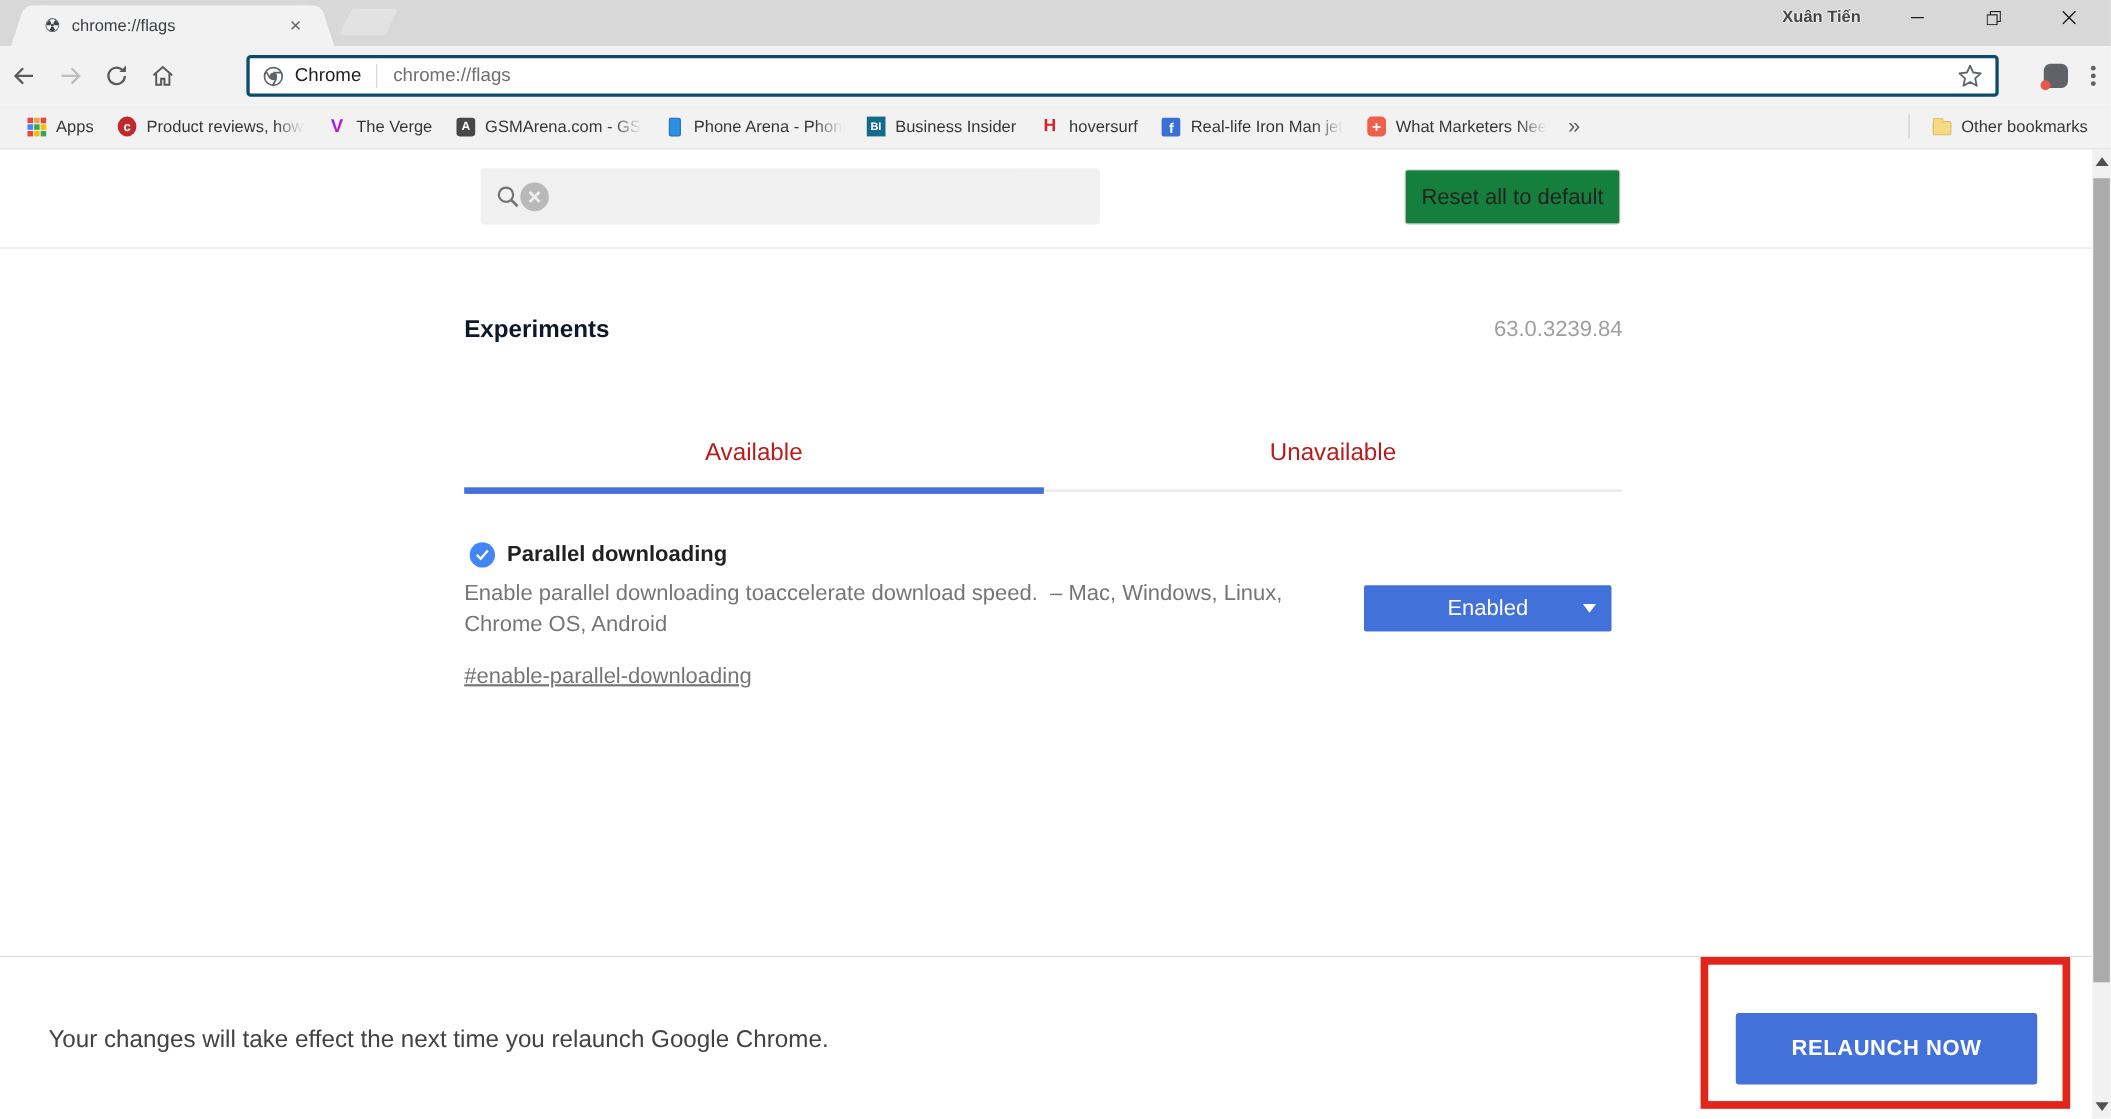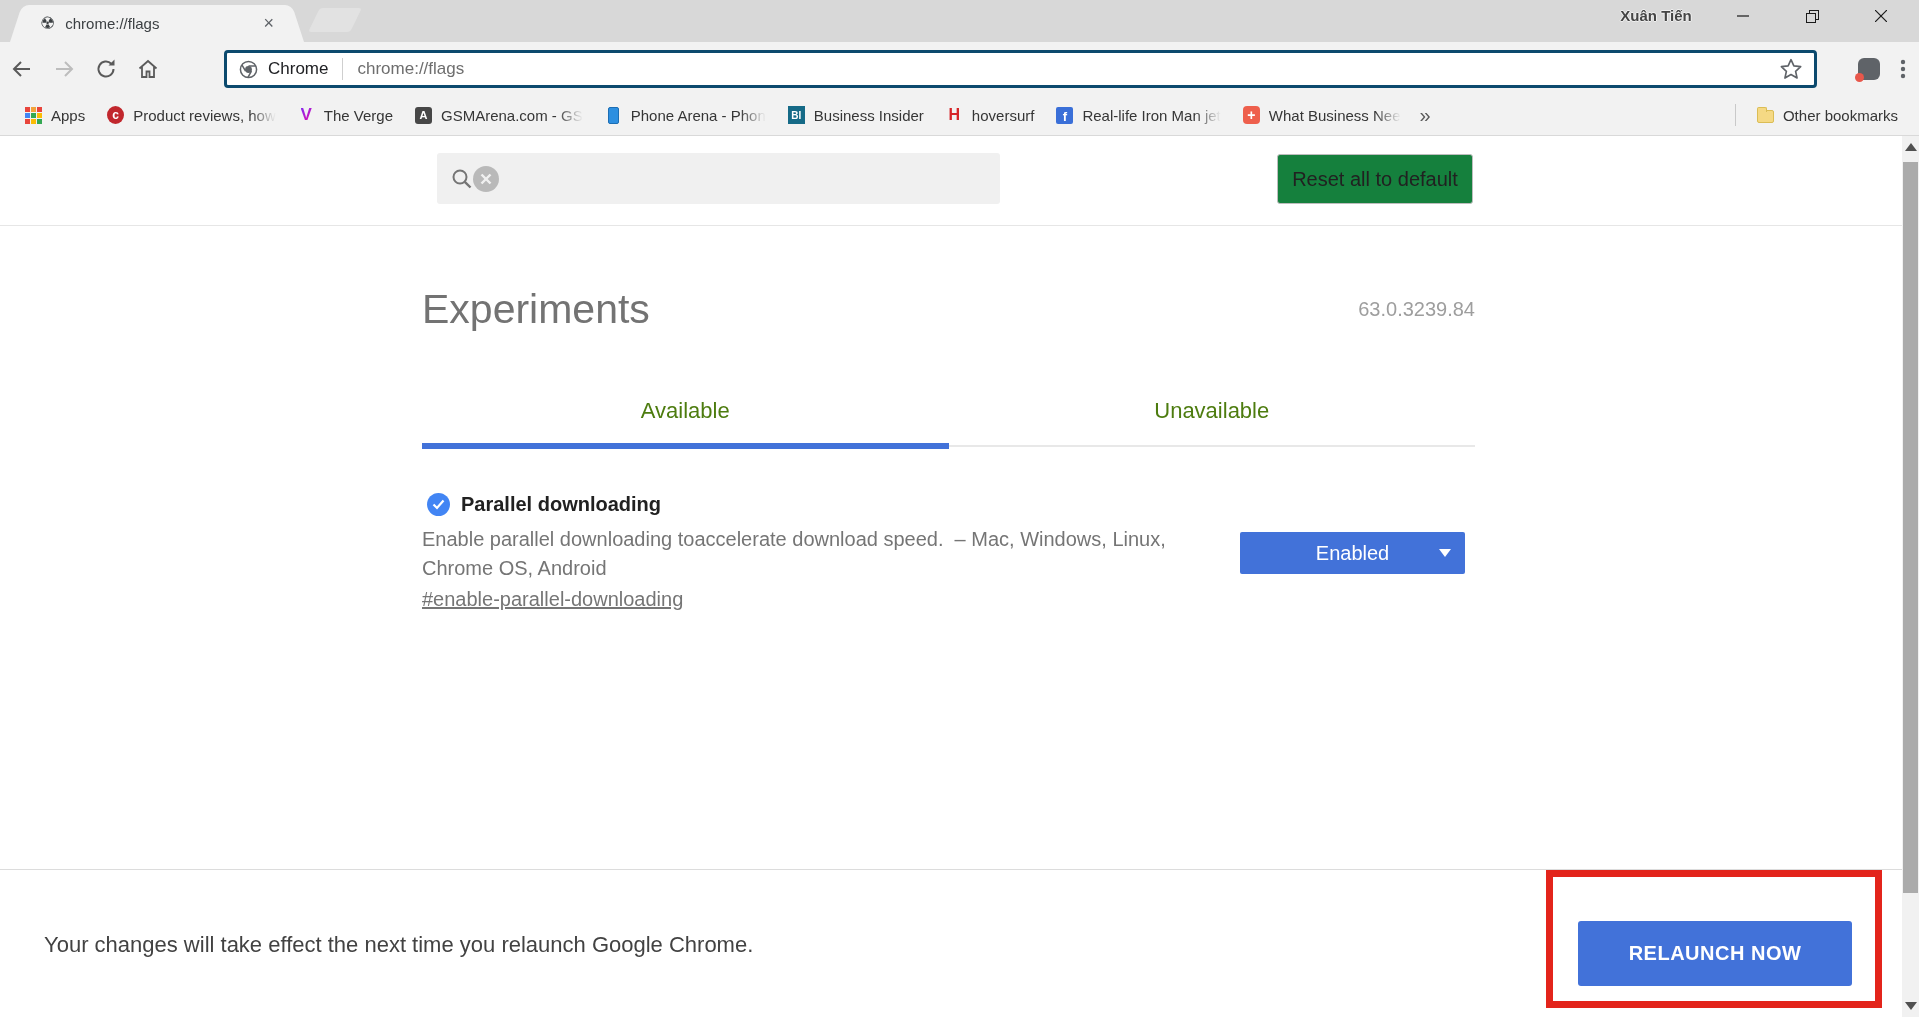--- a/index.html
+++ b/index.html
@@ -92,36 +92,36 @@
          color:#212121; margin-left:16px; font-family:"Liberation Sans", sans-serif; }
   .clear-btn { width:26px; height:26px; border-radius:50%; background:#b9b9b9; border:none; display:flex;
          align-items:center; justify-content:center; color:#fff; font-size:16px; font-weight:bold; line-height:1; }
   .reset-btn { position:absolute; left:1277px; top:18px; width:196px; height:50px; background:#15803d;
          border:1px solid #bdbdbd; border-radius:3px; font-size:20px; color:#212121;
          font-family:"Liberation Sans", sans-serif; }
   .top-divider { position:absolute; left:0; top:89px; width:1919px; height:1px; background:#e6e6e6; }
 
   .heading-row { position:absolute; left:422px; top:150px; width:1053px; display:flex;
          align-items:center; justify-content:space-between; }
-  .page-heading { font-size:41px; font-weight:400; color:#737373; }
+  .page-heading { font-size:22px; font-weight:700; color:#0f172a; }
   .page-version { font-size:20px; color:#9e9e9e; }
 
   .flag-tabs { position:absolute; left:422px; top:252px; width:1053px; height:61px; }
   .flag-tabs::after { content:""; position:absolute; left:0; bottom:2px; width:100%; height:2px; background:#e8e8e8; }
-  .tab-cell { position:absolute; top:10px; width:50%; text-align:center; font-size:22px; color:#4d7c0f; }
+  .tab-cell { position:absolute; top:10px; width:50%; text-align:center; font-size:22px; color:#b91c1c; }
   .tab-cell.left { left:0; } .tab-cell.right { left:50%; }
   .tab-underline { position:absolute; left:0; bottom:0; width:50%; height:6px; background:#4272d9; z-index:1; }
 
   .flag-title-row { position:absolute; left:427px; top:357px; display:flex; align-items:center; gap:11px; }
   .check-circle { width:23px; height:23px; border-radius:50%; background:#4285f4; display:flex;
          align-items:center; justify-content:center; }
   .flag-name { font-size:20px; font-weight:bold; color:#212121; }
   .flag-desc { position:absolute; left:422px; top:389px; width:800px; font-size:20px; line-height:29px;
          color:#757575; white-space:pre-wrap; }
-  .flag-link { position:absolute; left:422px; top:452px; font-size:20px; color:#757575; text-decoration:underline; }
+  .flag-link { position:absolute; left:422px; top:468px; font-size:20px; color:#757575; text-decoration:underline; }
 
   .flag-select { position:absolute; left:1240px; top:396px; width:225px; height:42px; background:#4272d9;
          border:none; border-radius:2px; color:#fff; display:flex; align-items:center; justify-content:center; }
   .flag-select .val { font-size:20px; }
   .flag-select .arrow { position:absolute; right:14px; top:17px; width:0; height:0;
          border-left:6px solid transparent; border-right:6px solid transparent; border-top:8px solid #fff; }
 
   .footer-sep { position:absolute; left:0; top:733px; width:1919px; height:1px; background:#dcdcdc; }
   .footer-msg { position:absolute; left:44px; top:796px; font-size:22px; color:#424242; }
   .relaunch-btn { position:absolute; left:1578px; top:785px; width:274px; height:65px; background:#4272d9;
@@ -276,21 +276,21 @@
     <div class="bm">
       <span class="icon-16">
           <span class="fav-fb">f</span>
         </span>
       <span class="bm-label fade">Real-life Iron Man jet</span>
     </div>
     <div class="bm">
       <span class="icon-16">
           <span class="fav-plus">+</span>
         </span>
-      <span class="bm-label fade fade-wide">What Business Nee</span>
+      <span class="bm-label fade fade-wide">What Marketers Nee</span>
     </div>
     <span class="bm-overflow">»</span>
     <div class="bm-right">
       <div class="bm-vsep"></div>
       <div class="bm">
         <span class="icon-16">
             <span class="folder"></span>
           </span>
         <span class="bm-label">Other bookmarks</span>
       </div>

